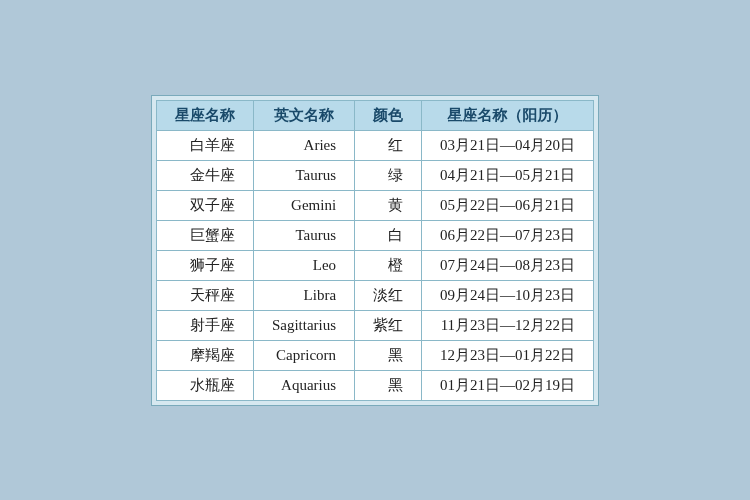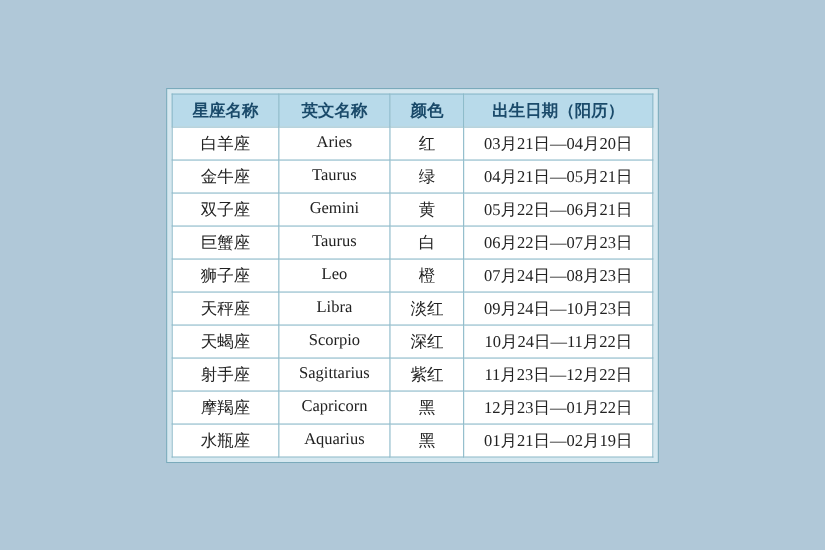--- a/index.html
+++ b/index.html
@@ -29,34 +29,35 @@
       white-space: nowrap;
       color: #222;
     }
     thead th {
       background-color: #b8daea;
       font-weight: bold;
       color: #1a4a6a;
     }
     tbody tr td {
       background-color: #ffffff;
+      text-align: right;
     }
   </style>
 </head>
 <body>
 
 <div class="table-wrapper">
   <table>
     <thead>
       <tr>
 
       <th>星座名称</th>
           <th>英文名称</th>
           <th>颜色</th>
-          <th>出生日期（阳历）</th>
+          <th>星座名称（阳历）</th>
         </tr>
     </thead>
     <tbody>
 
     <tr>
           <td>白羊座</td>
           <td>Aries</td>
           <td>红</td>
           <td>03月21日—04月20日</td>
         </tr>
@@ -84,26 +85,20 @@
           <td>橙</td>
           <td>07月24日—08月23日</td>
         </tr>
         <tr>
           <td>天秤座</td>
           <td>Libra</td>
           <td>淡红</td>
           <td>09月24日—10月23日</td>
         </tr>
         <tr>
-          <td>天蝎座</td>
-          <td>Scorpio</td>
-          <td>深红</td>
-          <td>10月24日—11月22日</td>
-        </tr>
-        <tr>
           <td>射手座</td>
           <td>Sagittarius</td>
           <td>紫红</td>
           <td>11月23日—12月22日</td>
         </tr>
         <tr>
           <td>摩羯座</td>
           <td>Capricorn</td>
           <td>黑</td>
           <td>12月23日—01月22日</td>

